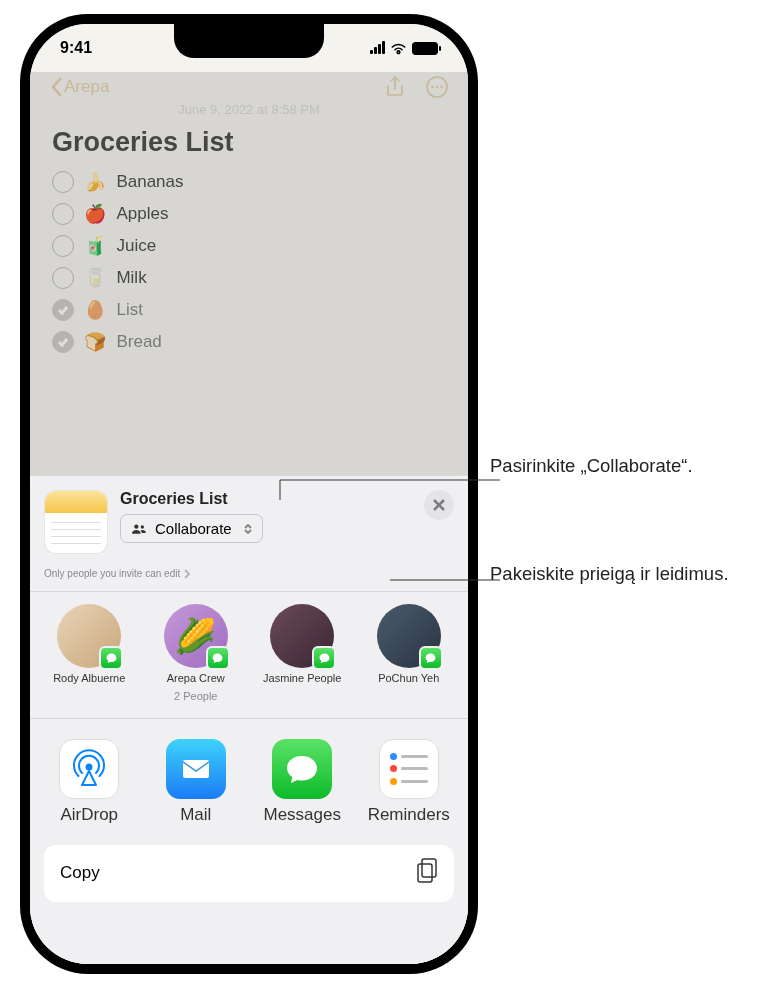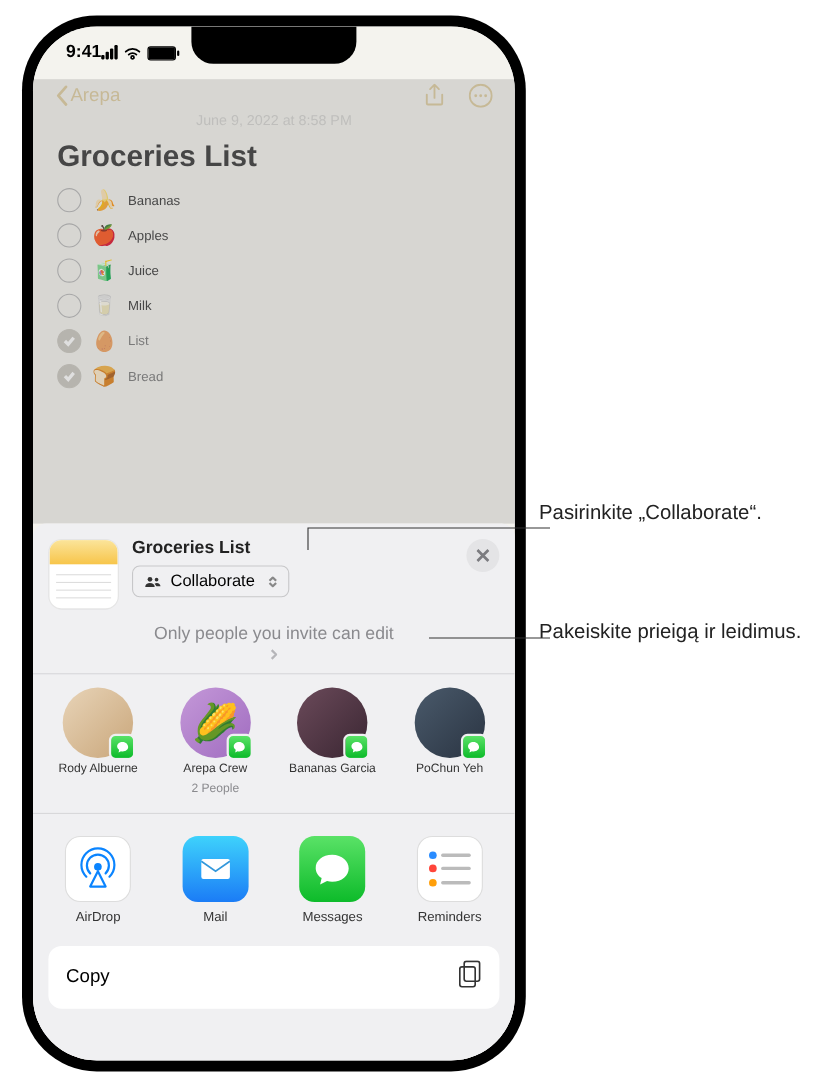--- a/index.html
+++ b/index.html
@@ -15,21 +15,21 @@
   width: 100%; height: 100%; border-radius: 58px;
   background: #f9f9f9; overflow: hidden; position: relative;
 }
 .notch {
   position: absolute; top: 0; left: 50%; transform: translateX(-50%);
   width: 150px; height: 34px; background: #000;
   border-bottom-left-radius: 20px; border-bottom-right-radius: 20px;
   z-index: 10;
 }
 .status-bar {
-  height: 48px; display: flex; justify-content: flex-start; align-items: center;
+  height: 48px; display: flex; justify-content: space-between; align-items: center;
   padding: 0 30px; font-size: 16px; font-weight: 600;
 }
 .status-right { display: flex; align-items: center; gap: 5px; }
 .sig-bars { display:flex; gap:1px; align-items:flex-end; height:12px;}
 .sig-bars span{width:3px;background:#000;border-radius:1px;}
 .sig-bars span:nth-child(1){height:4px;} .sig-bars span:nth-child(2){height:7px;}
 .sig-bars span:nth-child(3){height:10px;} .sig-bars span:nth-child(4){height:13px;}
 .wifi-icon { font-size:15px; }
 .battery { width:26px; height:13px; border:1.5px solid #000; border-radius:3px; position:relative;}
 .battery::after{content:'';position:absolute;right:-4px;top:3px;width:2px;height:5px;background:#000;border-radius:1px;}
@@ -44,21 +44,21 @@
 .nav-actions { display:flex; gap:20px; align-items:center;}
 .nav-icon { width:22px; height:22px; color:#b8860b;}
 .timestamp { text-align:center; font-size:13px; color:#999; opacity:0.35; margin-top:4px;}
 .note-title { font-size:27px; font-weight:700; padding:10px 22px 4px; color:#333;}
 .checklist { padding:4px 22px;}
 .check-item { display:flex; align-items:center; gap:10px; padding:5px 0;}
 .check-circle { width:22px; height:22px; border:1.5px solid #b5b5b5; border-radius:50%; display:flex; align-items:center; justify-content:center; flex-shrink:0;}
 .check-circle.checked { background:#c9c6be; border-color:#c9c6be;}
 .check-circle.checked svg { width:12px; height:12px; stroke:#fff; stroke-width:3;}
 .check-emoji { font-size:18px; }
-.check-text { font-size:12px; color:#333;}
+.check-text { font-size:17px; color:#333;}
 .check-item.done .check-text{ color:#777; }
 
 .dim-overlay {
   position:absolute; left:0; right:0; top:48px; height:404px;
   background: rgba(128,128,128,0.25);
 }
 
 .share-sheet {
   position:absolute; left:0; right:0; bottom:0; top:452px;
   background:#f0f0f2; border-top-left-radius:12px; border-top-right-radius:12px;
@@ -70,21 +70,21 @@
 .app-thumb-lines{position:absolute;top:28px;left:6px;right:6px;bottom:6px;display:flex;flex-direction:column;justify-content:space-around;}
 .app-thumb-lines span{height:1px;background:#ddd;}
 .sheet-title-col { flex:1; min-width:0;}
 .sheet-title { font-size:16px; font-weight:600; color:#222; margin-bottom:6px;}
 .collab-select { display:inline-flex; align-items:center; gap:8px; padding:5px 10px; border:0.5px solid #c7c7c9; border-radius:7px; background:#f0f0f2; font-size:15px;}
 .collab-select svg { width:16px; height:14px;}
 .collab-chev { display:flex; flex-direction:column; gap:0px; margin-left:4px;}
 .collab-chev svg{width:8px;height:5px;stroke:#888;stroke-width:2;fill:none;}
 .close-btn { width:30px; height:30px; border-radius:50%; background:#e4e4e6; display:flex; align-items:center; justify-content:center; flex-shrink:0;}
 .close-btn svg{width:12px;height:12px;stroke:#7c7c80;stroke-width:2.5;}
-.permissions { display:flex; align-items:center; justify-content:center; gap:4px; font-size:16px; color:#8a8a8e; padding:6px 14px 12px;flex-direction:column;}
+.permissions { display:flex; align-items:center; justify-content:flex-start; gap:4px; font-size:10px; color:#8a8a8e; padding:6px 14px 12px;}
 .permissions svg{width:6px;height:10px;stroke:#b5b5b9;stroke-width:2;fill:none;}
 
 .contacts-row { display:flex; padding:12px 6px 16px; border-top:0.5px solid #d8d8da; border-bottom:0.5px solid #d8d8da;}
 .contact-cell { flex:1; display:flex; flex-direction:column; align-items:center; gap:4px;}
 .avatar-wrap { position:relative; width:64px; height:64px;}
 .avatar { width:64px; height:64px; border-radius:50%; background:linear-gradient(#d0d0d0,#a8a8a8);}
 .avatar.a1{background:linear-gradient(135deg,#e8d4b8,#c9a67a);}
 .avatar.a2{background:linear-gradient(135deg,#c498d8,#a06cc0);display:flex;align-items:center;justify-content:center;font-size:34px;}
 .avatar.a3{background:linear-gradient(135deg,#6b4a5a,#3a2632);}
 .avatar.a4{background:linear-gradient(135deg,#4a5a6b,#2a3442);}
@@ -97,21 +97,21 @@
 .app-cell { flex:1; display:flex; flex-direction:column; align-items:center; gap:6px;}
 .app-icon { width:60px; height:60px; border-radius:14px; display:flex; align-items:center; justify-content:center;}
 .app-icon.airdrop{background:#fff;border:0.5px solid #ddd;}
 .app-icon.messages{background:linear-gradient(#5ae267,#0dbb2a);}
 .app-icon.mail{background:linear-gradient(#3ed2fc,#1b7cf6);}
 .app-icon.reminders{background:#fff;border:0.5px solid #ddd;padding:10px;}
 .rem-lines{width:100%;height:100%;display:flex;flex-direction:column;justify-content:space-around;}
 .rem-line{display:flex;align-items:center;gap:4px;}
 .rem-dot{width:7px;height:7px;border-radius:50%;}
 .rem-bar{flex:1;height:3px;background:#bbb;border-radius:2px;}
-.app-label { font-size:12px; color:#333;}
+.app-label { font-size:17px; color:#333;}
 
 .action-bar { margin:6px 14px 0; background:#fff; border-radius:12px; display:flex; align-items:center; justify-content:space-between; padding:13px 16px;}
 .action-bar span { font-size:17px;text-align:right;}
 .copy-icon svg{width:22px;height:26px;stroke:#333;stroke-width:1.5;fill:none;}
 
 .callouts { position:absolute; left:490px; top:0; right:10px; }
 .callout { position:absolute; font-size:18.5px; line-height:1.35; color:#222;}
 .callout.c1 { top:454px; }
 .callout.c2 { top:562px; }
 
@@ -281,21 +281,21 @@
             </div>
             <div class="contact-cell">
               <div class="avatar-wrap">
                 <div class="avatar a3"></div>
                 <div class="app-badge">
                   <svg viewBox="0 0 13 13">
                     <path d="M6.5 1.5C3.5 1.5 1.5 3.3 1.5 5.5c0 1.3.7 2.4 1.8 3.1L2.8 11l2.2-1.1c.5.1 1 .2 1.5.2 3 0 5-1.8 5-4S9.5 1.5 6.5 1.5z"></path>
                   </svg>
                 </div>
               </div>
-              <div class="contact-name">Bananas Garcia</div>
+              <div class="contact-name">Jasmine People</div>
             </div>
             <div class="contact-cell">
               <div class="avatar-wrap">
                 <div class="avatar a4"></div>
                 <div class="app-badge">
                   <svg viewBox="0 0 13 13">
                     <path d="M6.5 1.5C3.5 1.5 1.5 3.3 1.5 5.5c0 1.3.7 2.4 1.8 3.1L2.8 11l2.2-1.1c.5.1 1 .2 1.5.2 3 0 5-1.8 5-4S9.5 1.5 6.5 1.5z"></path>
                   </svg>
                 </div>
               </div>

